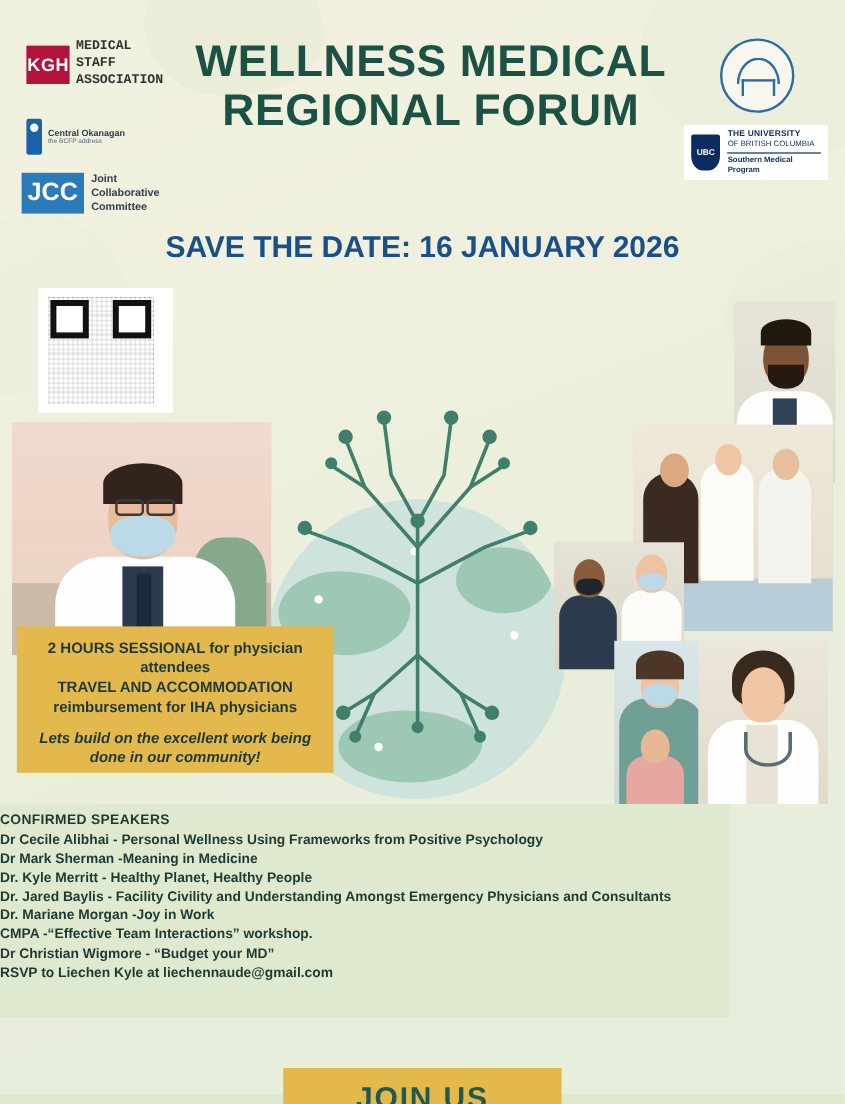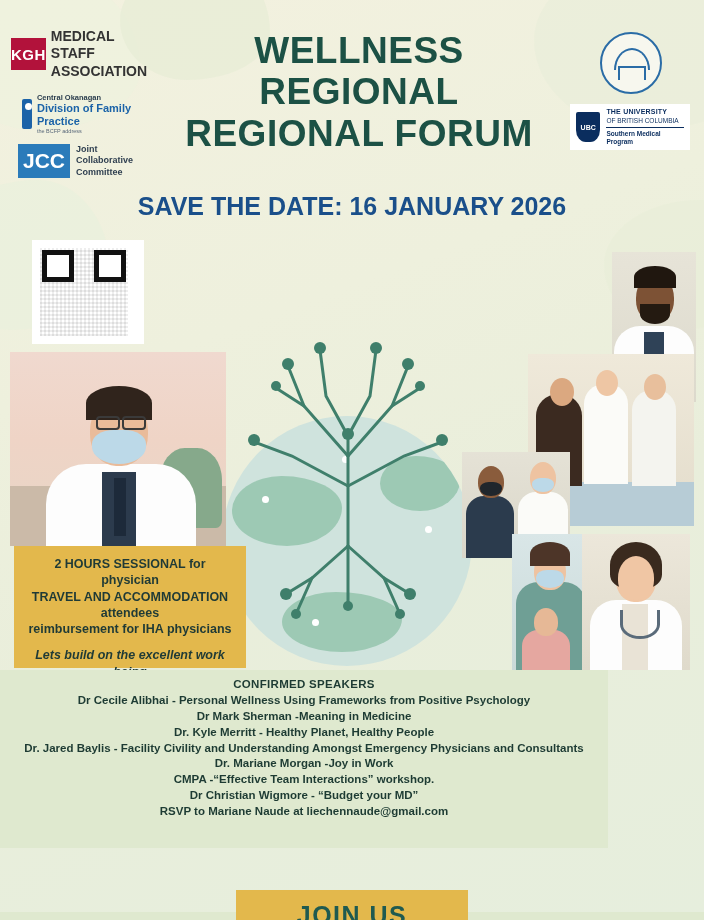--- a/index.html
+++ b/index.html
@@ -70,25 +70,26 @@
   .kgh-badge {
     width: 44px; height: 32px;
     background: #b2123b;
     color: #fff;
     font-weight: bold;
     font-size: 15px;
     display: flex; align-items: center; justify-content: center;
     letter-spacing: 0.5px;
   }
   .kgh-text {
-    font-size: 14px;
+    font-size: 11px;
     font-weight: bold;
     color: #333;
     line-height: 1.25;
     text-transform: uppercase;
+    font-family: Liberation Mono, monospace;
   }
   .logo-cofp {
     left: 22px; top: 96px;
     width: 122px; height: 36px;
     display: flex; align-items: center; gap: 5px;
     background: transparent;
   }
   .cofp-mark {
     width: 13px; height: 30px;
     background: #1b63a8;
@@ -291,22 +292,22 @@
   
   .p-two { left: 462px; top: 452px; width: 108px; height: 106px; }
   
   .p-mc { left: 512px; top: 534px; width: 78px; height: 136px; }
   
   .p-sd { right: 14px; top: 534px; width: 108px; height: 136px; }
 
   
   .info-box {
     position: absolute;
-    left: 14px; top: 546px;
-    width: 232px; height: 122px;
+    left: 14px; top: 522px;
+    width: 264px; height: 122px;
     background: #e3b84c;
     color: #1f3a36;
     padding: 10px 12px;
     box-sizing: border-box;
     text-align: center;
   }
   .info-line {
     font-size: 12.5px;
     font-weight: bold;
     line-height: 1.3;
@@ -320,21 +321,20 @@
   }
 
   
   .speakers {
     position: absolute;
     left: 0; top: 670px;
     width: 608px; height: 178px;
     background: #dfe9cf;
     padding-top: 8px;
     box-sizing: border-box;
-    text-align: center;
   }
   .speakers-title {
     font-size: 11.5px;
     font-weight: bold;
     color: #1d3b33;
     letter-spacing: .3px;
     margin-bottom: 3px;
   }
   .speaker-line {
     font-size: 11.5px;
@@ -381,36 +381,35 @@
       <div class="kgh-text">
         <div>MEDICAL STAFF</div>
         <div>ASSOCIATION</div>
       </div>
     </div>
 
     <div class="logo logo-cofp">
       <div class="cofp-mark"></div>
       <div class="cofp-text">
         <div class="cofp-l1">Central Okanagan</div>
-        <div class="cofp-l2">Division of Family Practice</div>
         <div class="cofp-l3">the BCFP address</div>
       </div>
     </div>
 
     <div class="logo logo-jcc">
       <div class="jcc-badge">JCC</div>
       <div class="jcc-text">
         <div>Joint</div>
         <div>Collaborative</div>
         <div>Committee</div>
       </div>
     </div>
 
     <div class="title-wrap">
-      <div class="title-line">WELLNESS REGIONAL</div>
+      <div class="title-line">WELLNESS MEDICAL</div>
       <div class="title-line">REGIONAL FORUM</div>
     </div>
 
     <div class="logo logo-iha">
       <div class="iha-ring"></div>
     </div>
 
     <div class="logo logo-ubc">
       <div class="ubc-crest">UBC</div>
       <div class="ubc-text">
@@ -533,36 +532,36 @@
     <div class="coat" style="left:8px; top:66px; width:92px; height:70px; border-radius:26px 26px 0 0;"></div>
     <div style="position:absolute; left:40px; top:70px; width:26px; height:66px; background:#e9e3d6;"></div>
     <div class="face" style="left:34px; top:20px; width:40px; height:48px; background:#f0c6a4;"></div>
     <div class="hair" style="left:28px; top:8px; width:52px; height:46px; background:#3a2a1e; border-radius:50% 50% 30% 30%;"></div>
     <div class="face" style="left:36px; top:22px; width:36px; height:44px; background:#f0c6a4;"></div>
     <div class="stetho" style="left:38px; top:76px; width:34px; height:26px;"></div>
   </div>
 
   <div class="info-box">
     <div class="info-line">2 HOURS SESSIONAL for physician</div>
+    <div class="info-line">attendees</div>
     <div class="info-line">TRAVEL AND ACCOMMODATION</div>
-    <div class="info-line">attendees</div>
     <div class="info-line">reimbursement for IHA physicians</div>
     <div class="info-italic">Lets build on the excellent work being</div>
     <div class="info-italic" style="margin-top:0">done in our community!</div>
   </div>
 
   <div class="speakers">
     <div class="speakers-title">CONFIRMED SPEAKERS</div>
     <div class="speaker-line">Dr Cecile Alibhai - Personal Wellness Using Frameworks from Positive Psychology</div>
     <div class="speaker-line">Dr Mark Sherman -Meaning in Medicine</div>
     <div class="speaker-line">Dr. Kyle Merritt - Healthy Planet, Healthy People</div>
     <div class="speaker-line">Dr. Jared Baylis - Facility Civility and Understanding Amongst Emergency Physicians and Consultants</div>
     <div class="speaker-line">Dr. Mariane Morgan -Joy in Work</div>
     <div class="speaker-line">CMPA -“Effective Team Interactions” workshop.</div>
     <div class="speaker-line">Dr Christian Wigmore - “Budget your MD”</div>
-    <div class="speaker-line">RSVP to Mariane Naude at liechennaude@gmail.com</div>
+    <div class="speaker-line">RSVP to Liechen Kyle at liechennaude@gmail.com</div>
   </div>
 
   <div class="footer-band"></div>
 
   <div class="join-btn">JOIN US</div>
 
 </div>
 
 </body></html>

